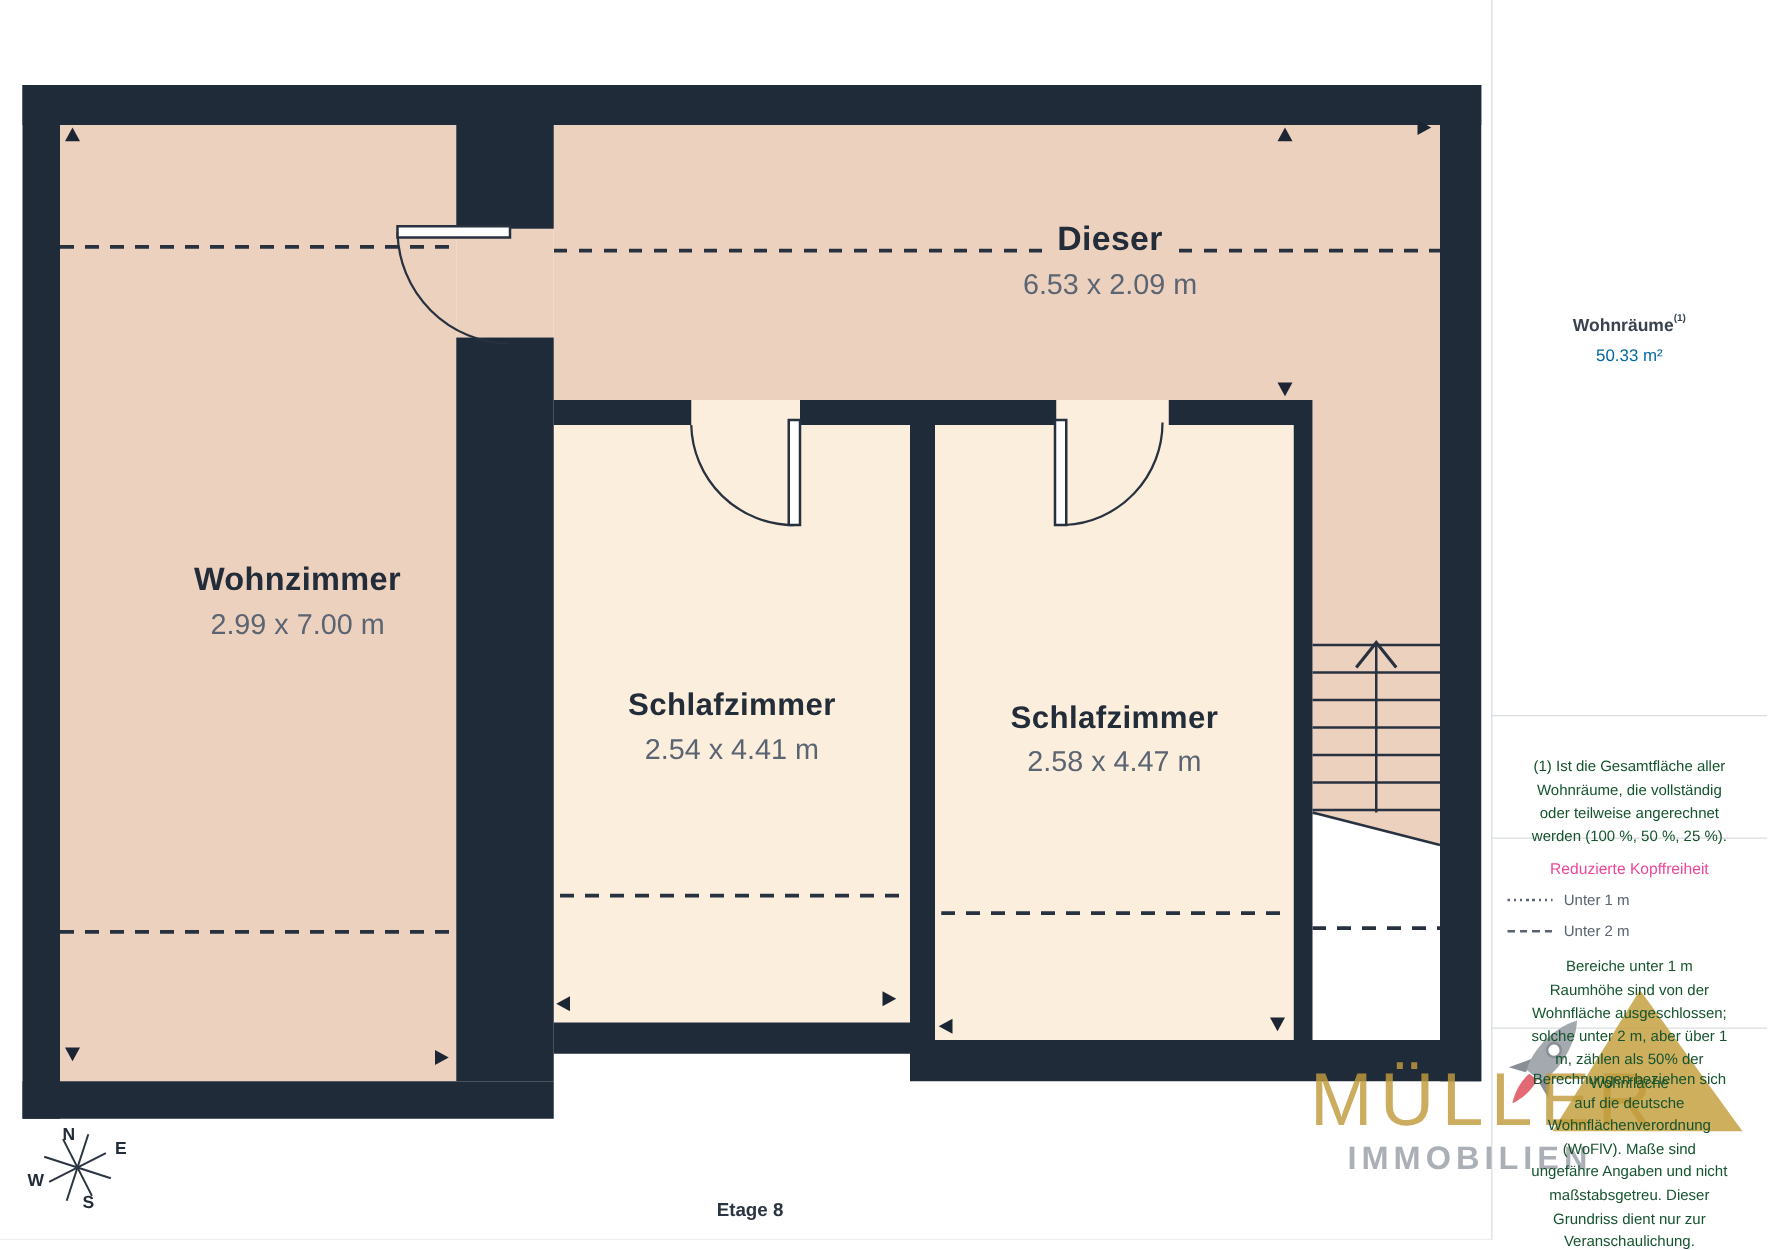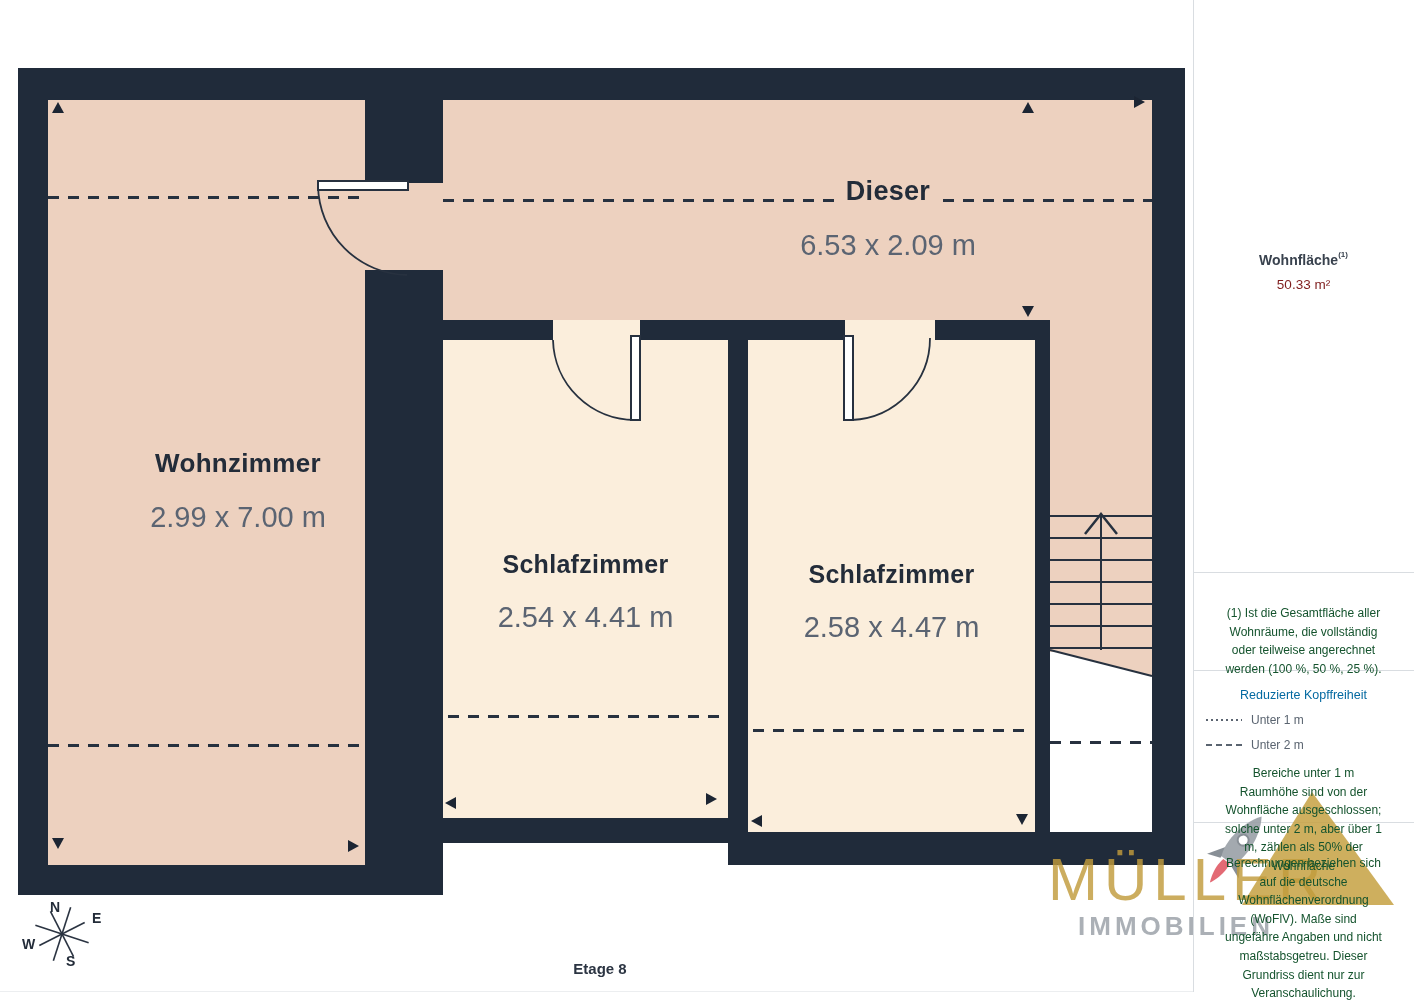--- a/index.html
+++ b/index.html
@@ -12,40 +12,40 @@
   
   .wall{position:absolute;background:#202B3A;}
   .fill-warm{position:absolute;background:#EDD1BF;}
   .fill-light{position:absolute;background:#FBEEDC;}
   .fill-white{position:absolute;background:#ffffff;}
   .dash{position:absolute;height:3px;
     background:repeating-linear-gradient(90deg,#27313F 0 11px,transparent 11px 20px);}
   .room-label{position:absolute;text-align:center;pointer-events:none;}
   .room-name{font-weight:bold;color:#232C39;font-size:26px;letter-spacing:.3px;}
   .room-name .mask{background:#EDD1BF;padding:0 10px;}
-  .room-dims{color:#5B6472;font-size:29px;margin-top:22px;}
+  .room-dims{color:#5B6472;font-size:23px;margin-top:7px;}
   .room-label.small .room-name{font-size:25px;}
   svg.overlay{position:absolute;left:0;top:0;pointer-events:none;}
   
   .mk{position:absolute;width:0;height:0;}
   .mk-up{border-left:6px solid transparent;border-right:6px solid transparent;border-bottom:11px solid #1C2533;}
   .mk-down{border-left:6px solid transparent;border-right:6px solid transparent;border-top:11px solid #1C2533;}
   .mk-left{border-top:6px solid transparent;border-bottom:6px solid transparent;border-right:11px solid #1C2533;}
   .mk-right{border-top:6px solid transparent;border-bottom:6px solid transparent;border-left:11px solid #1C2533;}
   
   .sidebar-bg{position:absolute;left:1193px;top:0;width:221px;height:992px;
     background:#ffffff;border-left:1px solid #D9DDE1;z-index:1;}
   .sb-divider{position:absolute;left:1193px;width:221px;height:1px;background:#D9DDE1;z-index:1;}
   .sidebar-content{position:absolute;left:1193px;top:0;width:221px;height:992px;z-index:3;}
   .sb-sec{position:absolute;left:0;width:221px;box-sizing:border-box;text-align:center;color:#5A6470;}
   .sb-area-label{font-size:14px;font-weight:bold;color:#39424E;}
   .sb-area-label sup{font-size:8px;position:relative;top:-2px;font-weight:bold;}
-  .sb-area-value{font-size:13.5px;color:#7f1d1d;margin-top:9px;}
+  .sb-area-value{font-size:13.5px;color:#0369a1;margin-top:9px;}
   .sb-p{font-size:12px;line-height:1.55;color:#14532d;margin:16px;}
-  .sb-legend-title{font-size:12.5px;color:#0369a1;}
+  .sb-legend-title{font-size:12.5px;color:#ec4899;}
   .legend-row{display:flex;align-items:center;margin-top:11px;}
   .legend-sample{width:36px;height:2px;margin-right:9px;}
   .legend-sample.dotted{background:repeating-linear-gradient(90deg,#5A6470 0 2px,transparent 2px 5px);}
   .legend-sample.dashed{background:repeating-linear-gradient(90deg,#5A6470 0 6px,transparent 6px 10px);}
   .legend-label{font-size:12px;color:#5A6470;}
   .giraffe{font-size:13.5px;color:#2F3843;letter-spacing:1.5px;}
   .giraffe .g1{font-weight:normal;}
   .giraffe .g2{font-weight:normal;}
   
   .watermark{position:absolute;z-index:2;pointer-events:none;}
@@ -187,21 +187,21 @@
   </g>
 </svg>
 <div class="wm-text">
   <div class="wm-line1">MÜLLER</div>
   <div class="wm-line2">IMMOBILIEN</div>
 </div>
 
 <div class="sidebar-content">
   <div class="sb-sec" style="top:252px;">
     <div class="sb-area-label">
-      <span>Wohnfläche</span><sup>(1)</sup>
+      <span>Wohnräume</span><sup>(1)</sup>
     </div>
     <div class="sb-area-value">50.33 m²</div>
   </div>
 
   <div class="sb-sec" style="top:588px;padding:0 15px;">
     <p class="sb-p">(1) Ist die Gesamtfläche aller Wohnräume, die vollständig oder teilweise angerechnet werden (100 %, 50 %, 25 %).</p>
   </div>
 
   <div class="sb-sec" style="top:688px;padding:0 13px;">
     <div class="sb-legend-title">Reduzierte Kopffreiheit</div>

